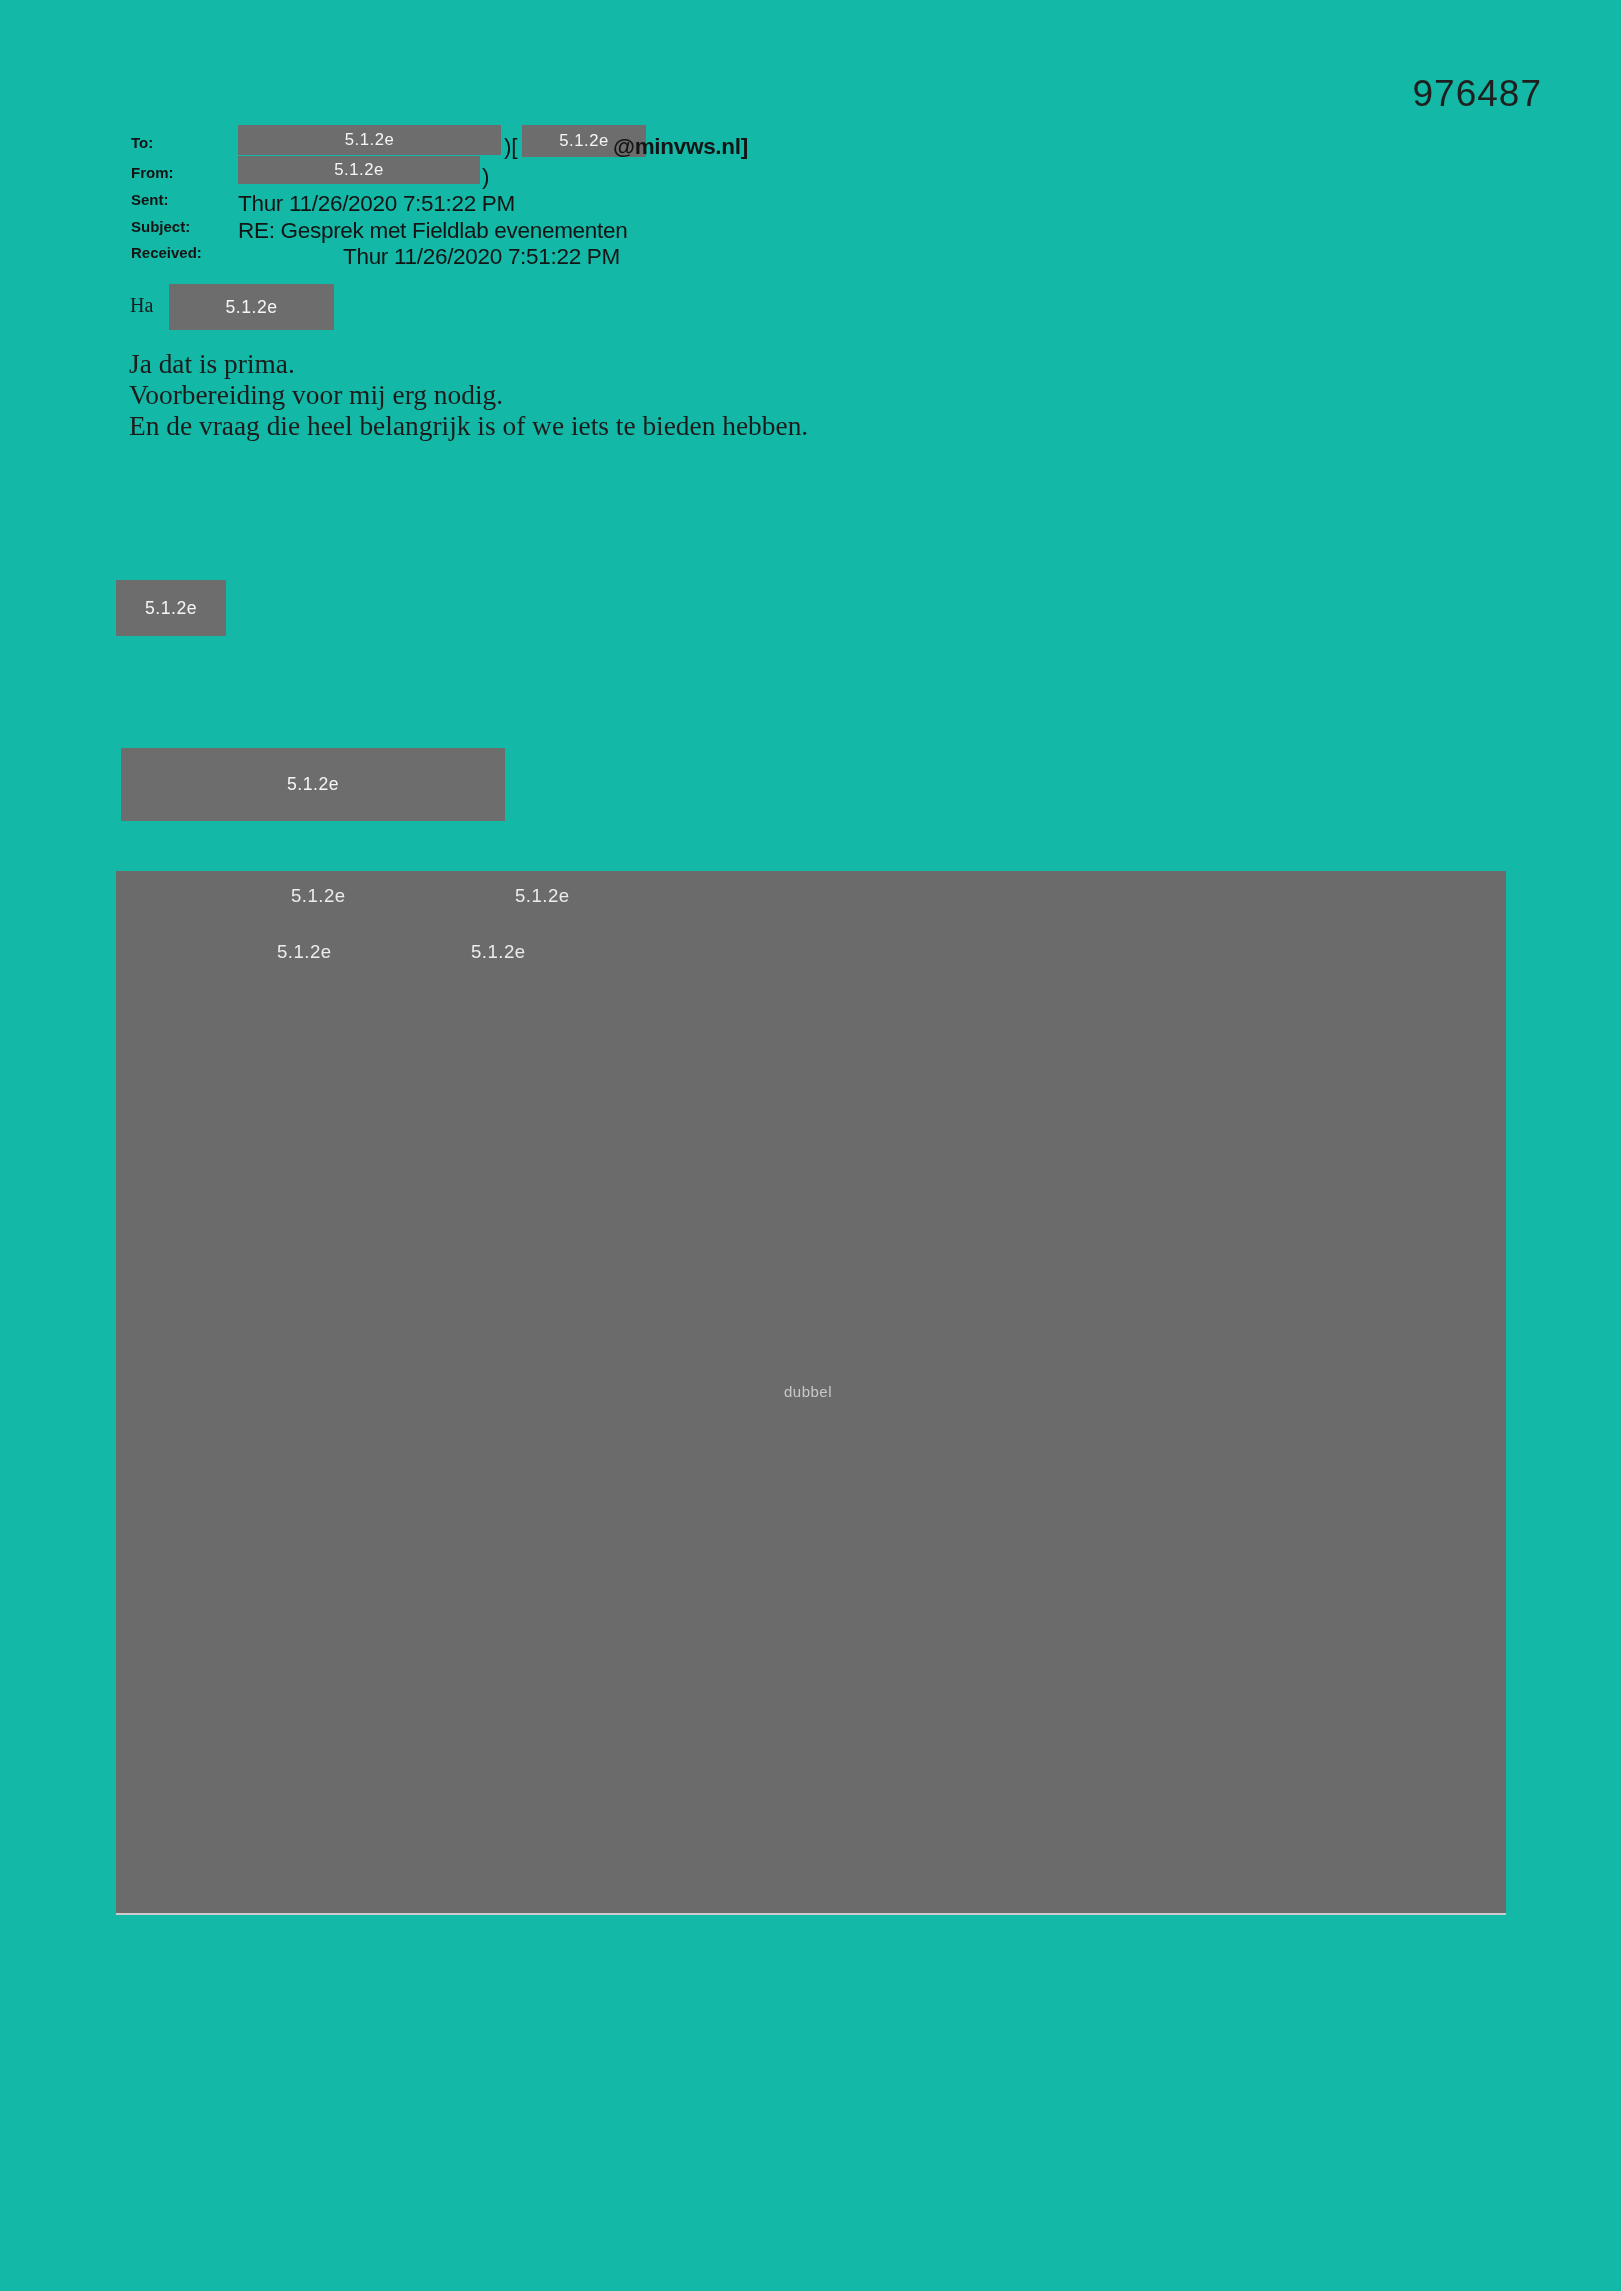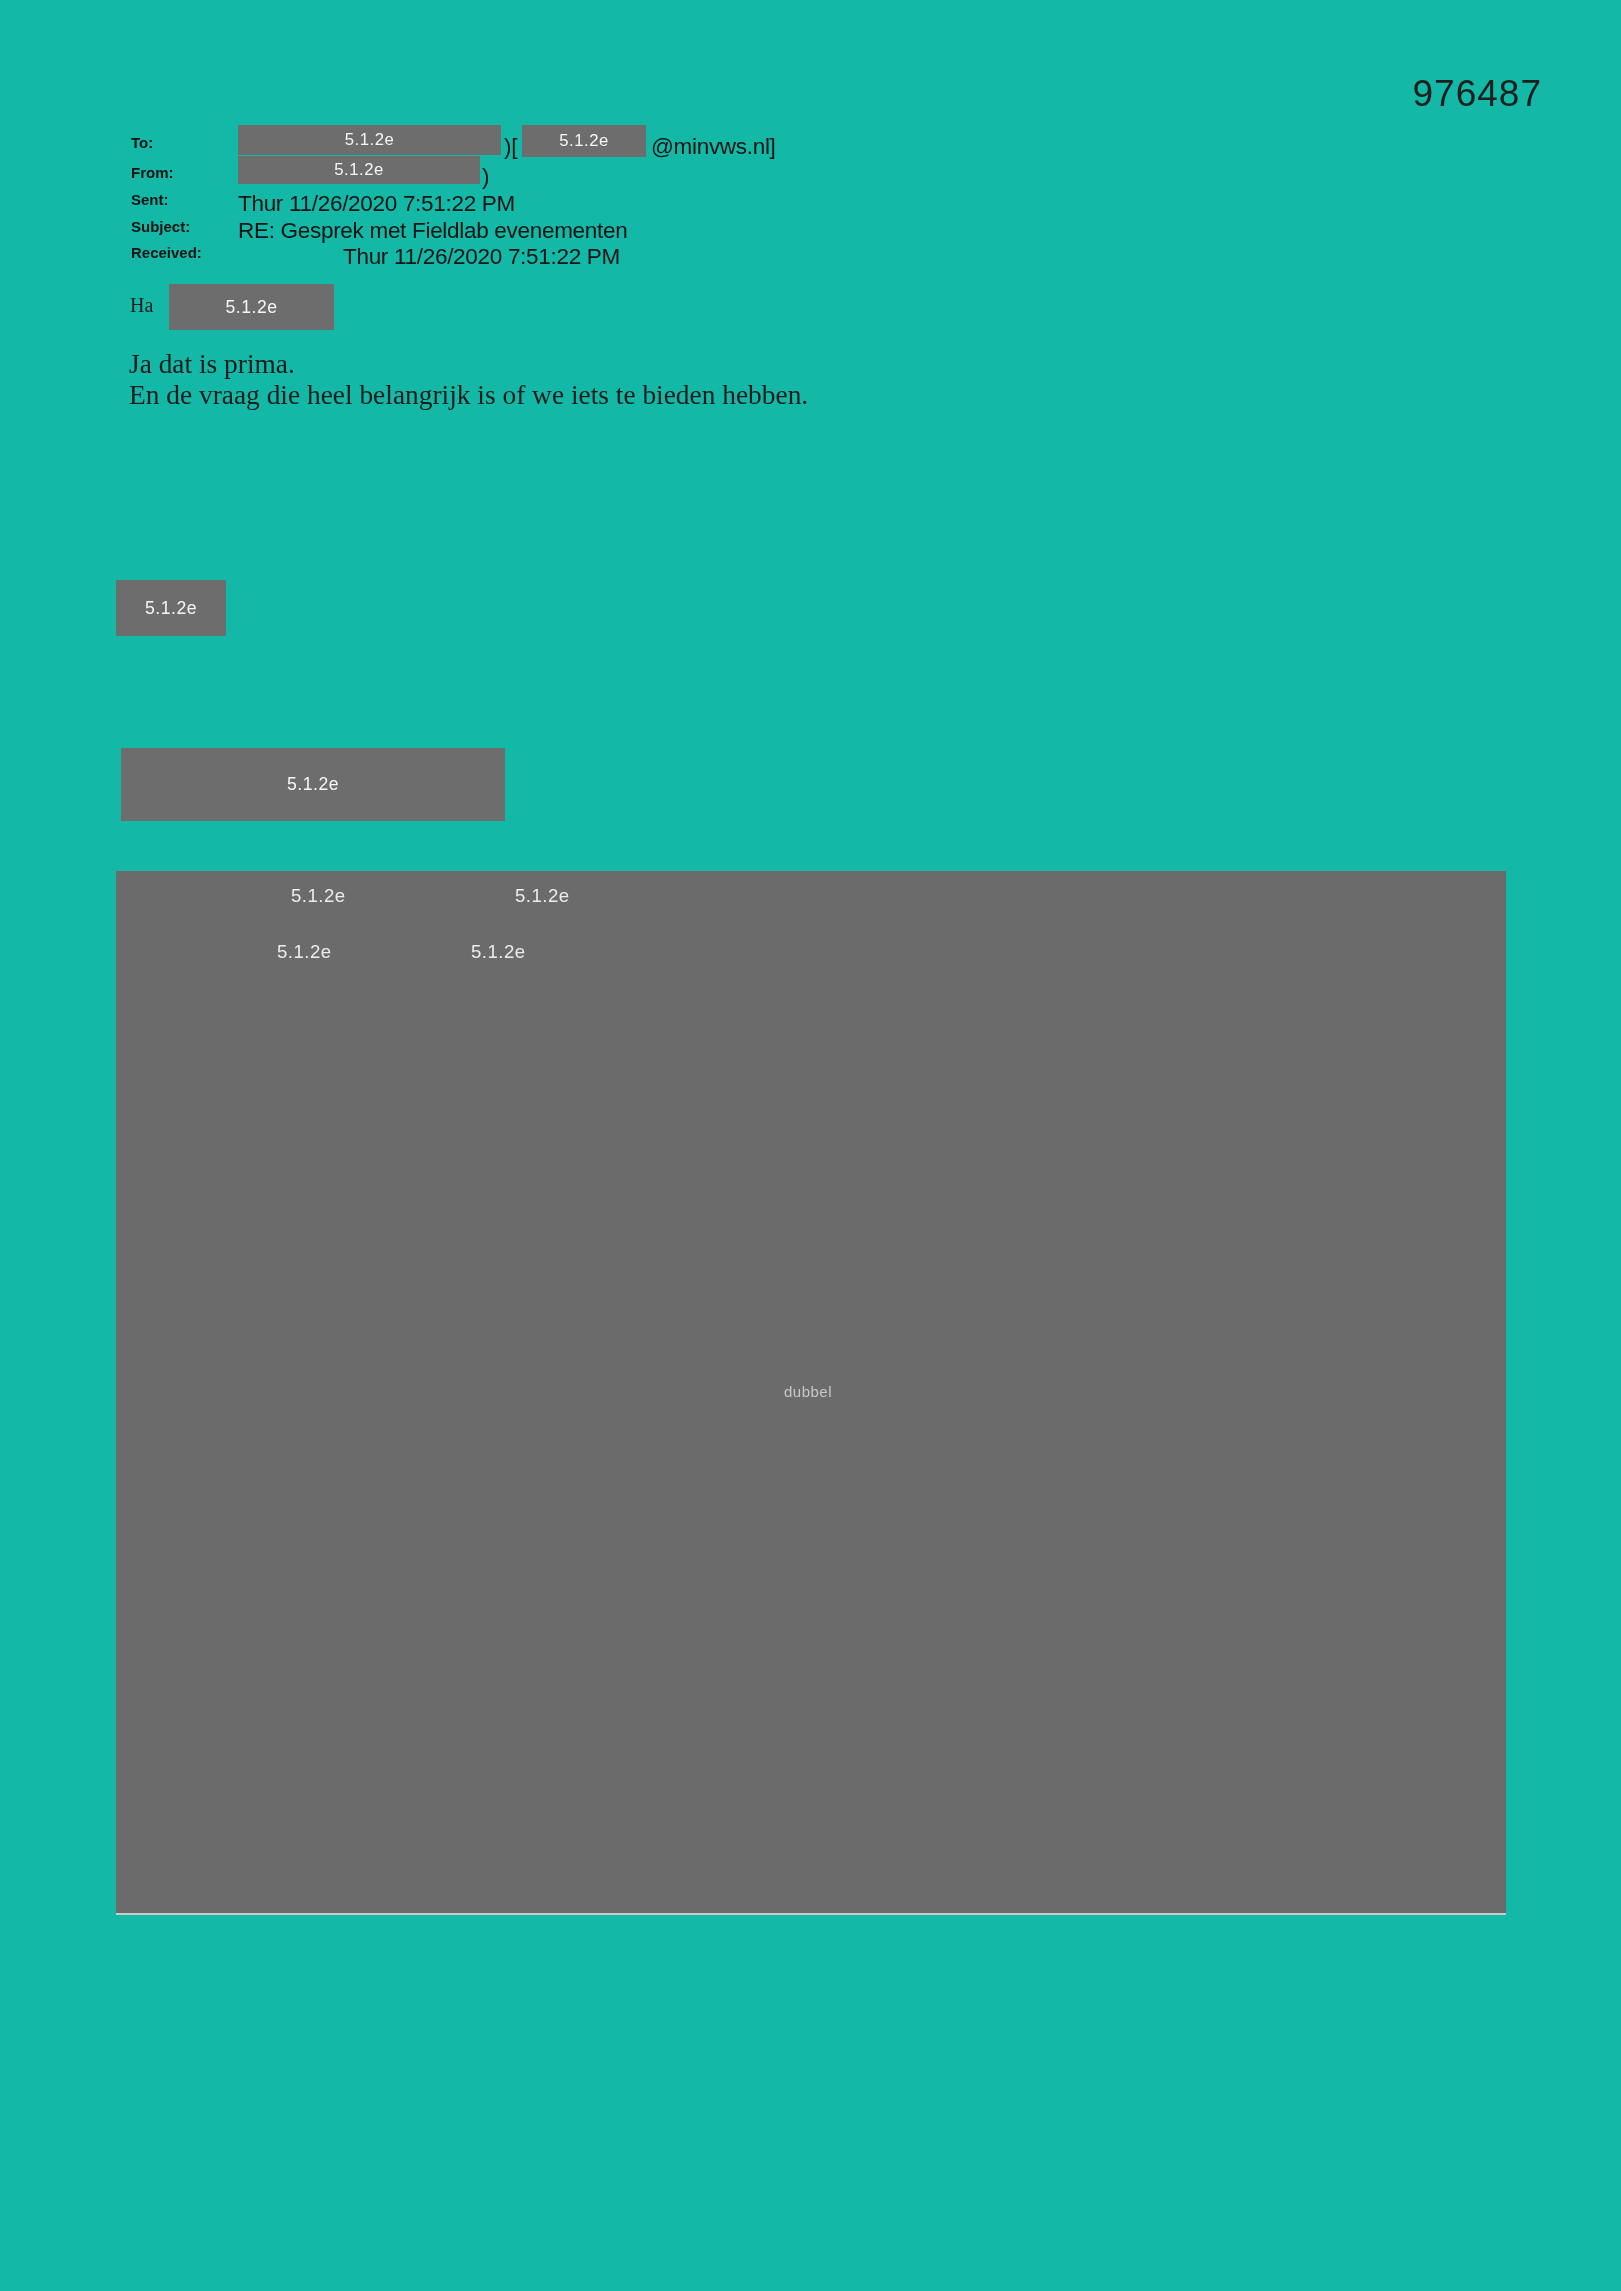--- a/index.html
+++ b/index.html
@@ -122,21 +122,21 @@
   <div class="doc-number">976487</div>
 
   <div class="hdr-label" style="top:135px;">To:</div>
   <div class="redact" style="left:238px; top:125px; width:263px; height:30px;">
     <span class="code">5.1.2e</span>
   </div>
   <div class="hdr-value" style="left:504px; top:135px;">)[</div>
   <div class="redact" style="left:522px; top:125px; width:124px; height:32px;">
     <span class="code">5.1.2e</span>
   </div>
-  <div class="hdr-value" style="left:651px; top:135px;">@minvws.nl]</div>
+  <div class="hdr-value" style="left:613px; top:135px;font-weight:bold;">@minvws.nl]</div>
 
   <div class="hdr-label" style="top:165px;">From:</div>
   <div class="redact" style="left:238px; top:156px; width:242px; height:28px;">
     <span class="code">5.1.2e</span>
   </div>
   <div class="hdr-value" style="left:482px; top:165px;">)</div>
 
   <div class="hdr-label" style="top:192px;">Sent:</div>
   <div class="hdr-value" style="left:238px; top:192px;">Thur 11/26/2020 7:51:22 PM</div>
 
@@ -146,20 +146,21 @@
   <div class="hdr-label" style="top:245px;">Received:</div>
   <div class="hdr-value" style="left:343px; top:245px;">Thur 11/26/2020 7:51:22 PM</div>
 
   <div class="greeting">Ha</div>
   <div class="redact body-box" style="left:169px; top:284px; width:165px; height:46px;">
     <span class="code">5.1.2e</span>
   </div>
 
   <div class="body-text">
     <div class="body-line">Ja dat is prima.</div>
+    <div class="body-line">Voorbereiding voor mij erg nodig.</div>
     <div class="body-line">En de vraag die heel belangrijk is of we iets te bieden hebben.</div>
     <div class="body-line"></div>
     <div class="body-line"></div>
   </div>
 
   <div class="redact body-box" style="left:116px; top:580px; width:110px; height:56px;">
     <span class="code">5.1.2e</span>
   </div>
 
   <div class="redact body-box" style="left:121px; top:748px; width:384px; height:73px;">

